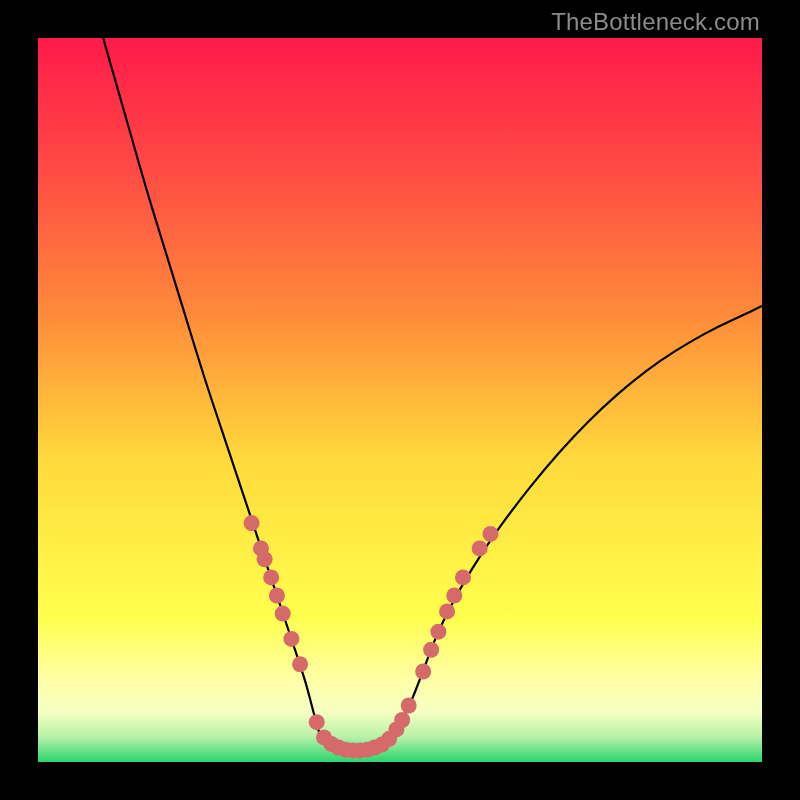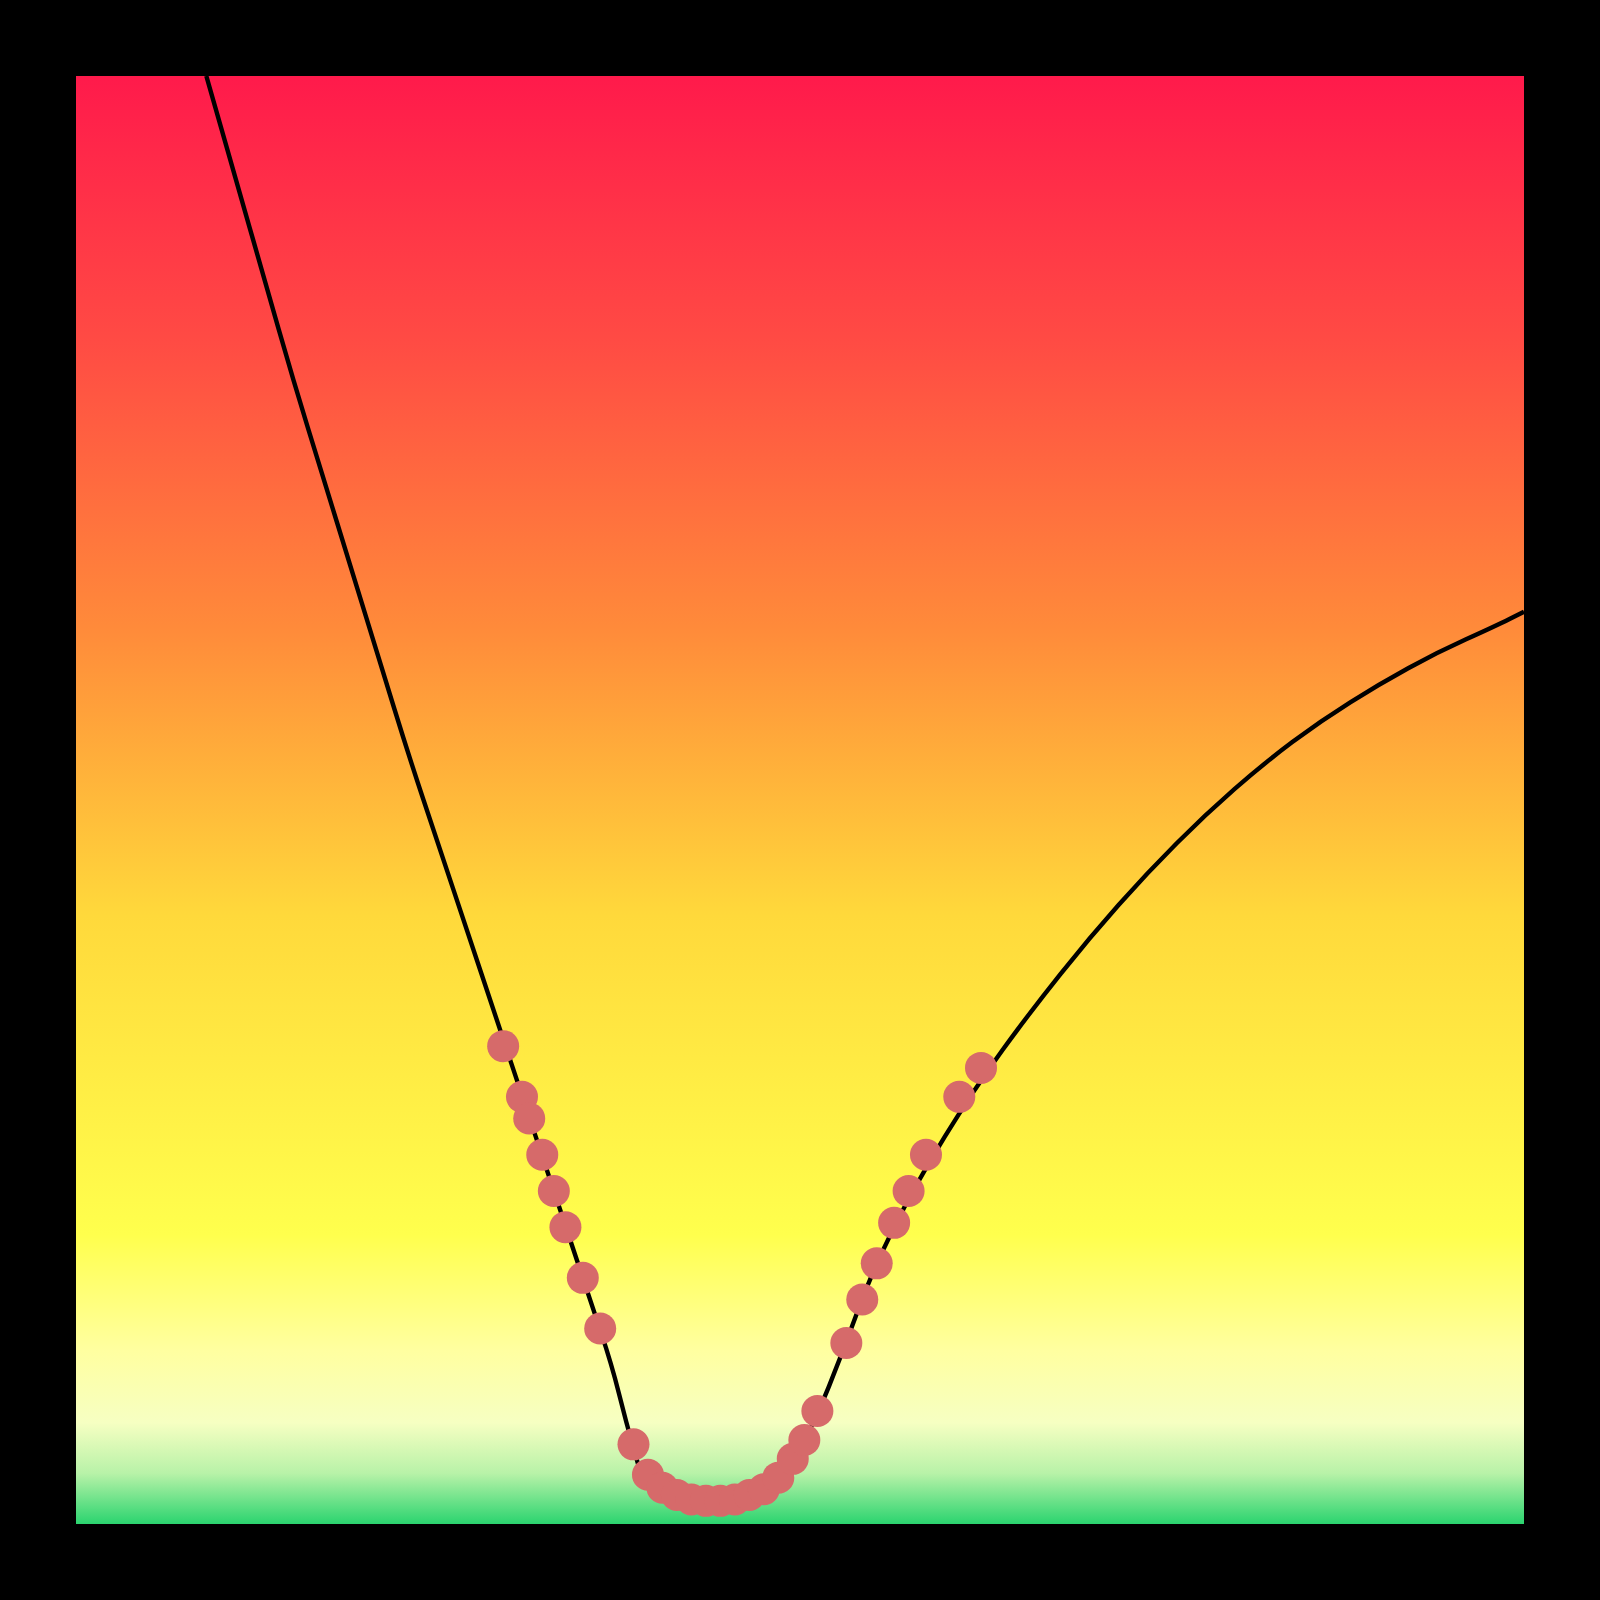--- a/index.html
+++ b/index.html
@@ -43,20 +43,21 @@
     inset: 0;
     width: 100%;
     height: 100%;
   }
 </style>
 </head>
 <body>
 
 <div class="canvas">
 
+  <div class="watermark">TheBottleneck.com</div>
 
   <div class="plot-area">
     <svg class="gradient-bg" viewBox="0 0 724 724" preserveAspectRatio="none">
       <defs>
         <linearGradient id="bg-grad" x1="0" y1="0" x2="0" y2="1">
             <stop offset="0.00%" stop-color="#ff1a4b"></stop>
             <stop offset="18.00%" stop-color="#ff4a44"></stop>
             <stop offset="38.00%" stop-color="#ff8a3a"></stop>
             <stop offset="58.00%" stop-color="#ffd93b"></stop>
             <stop offset="80.00%" stop-color="#ffff4d"></stop>

